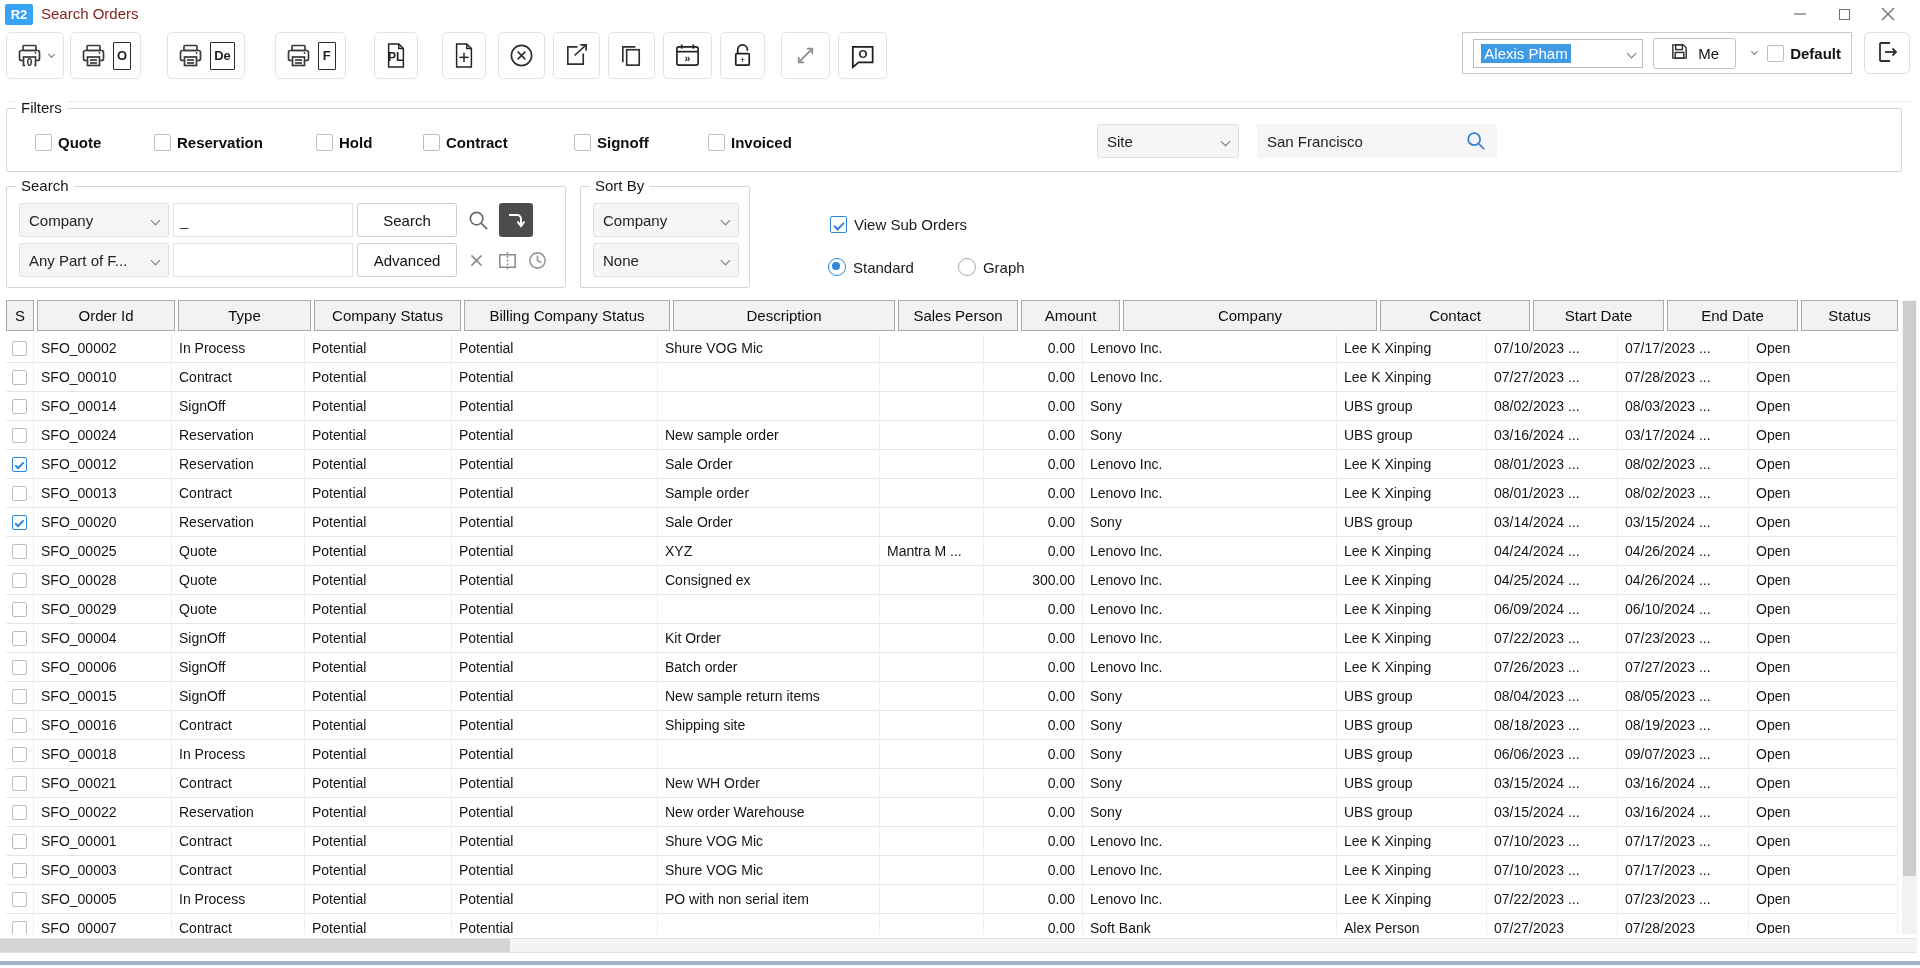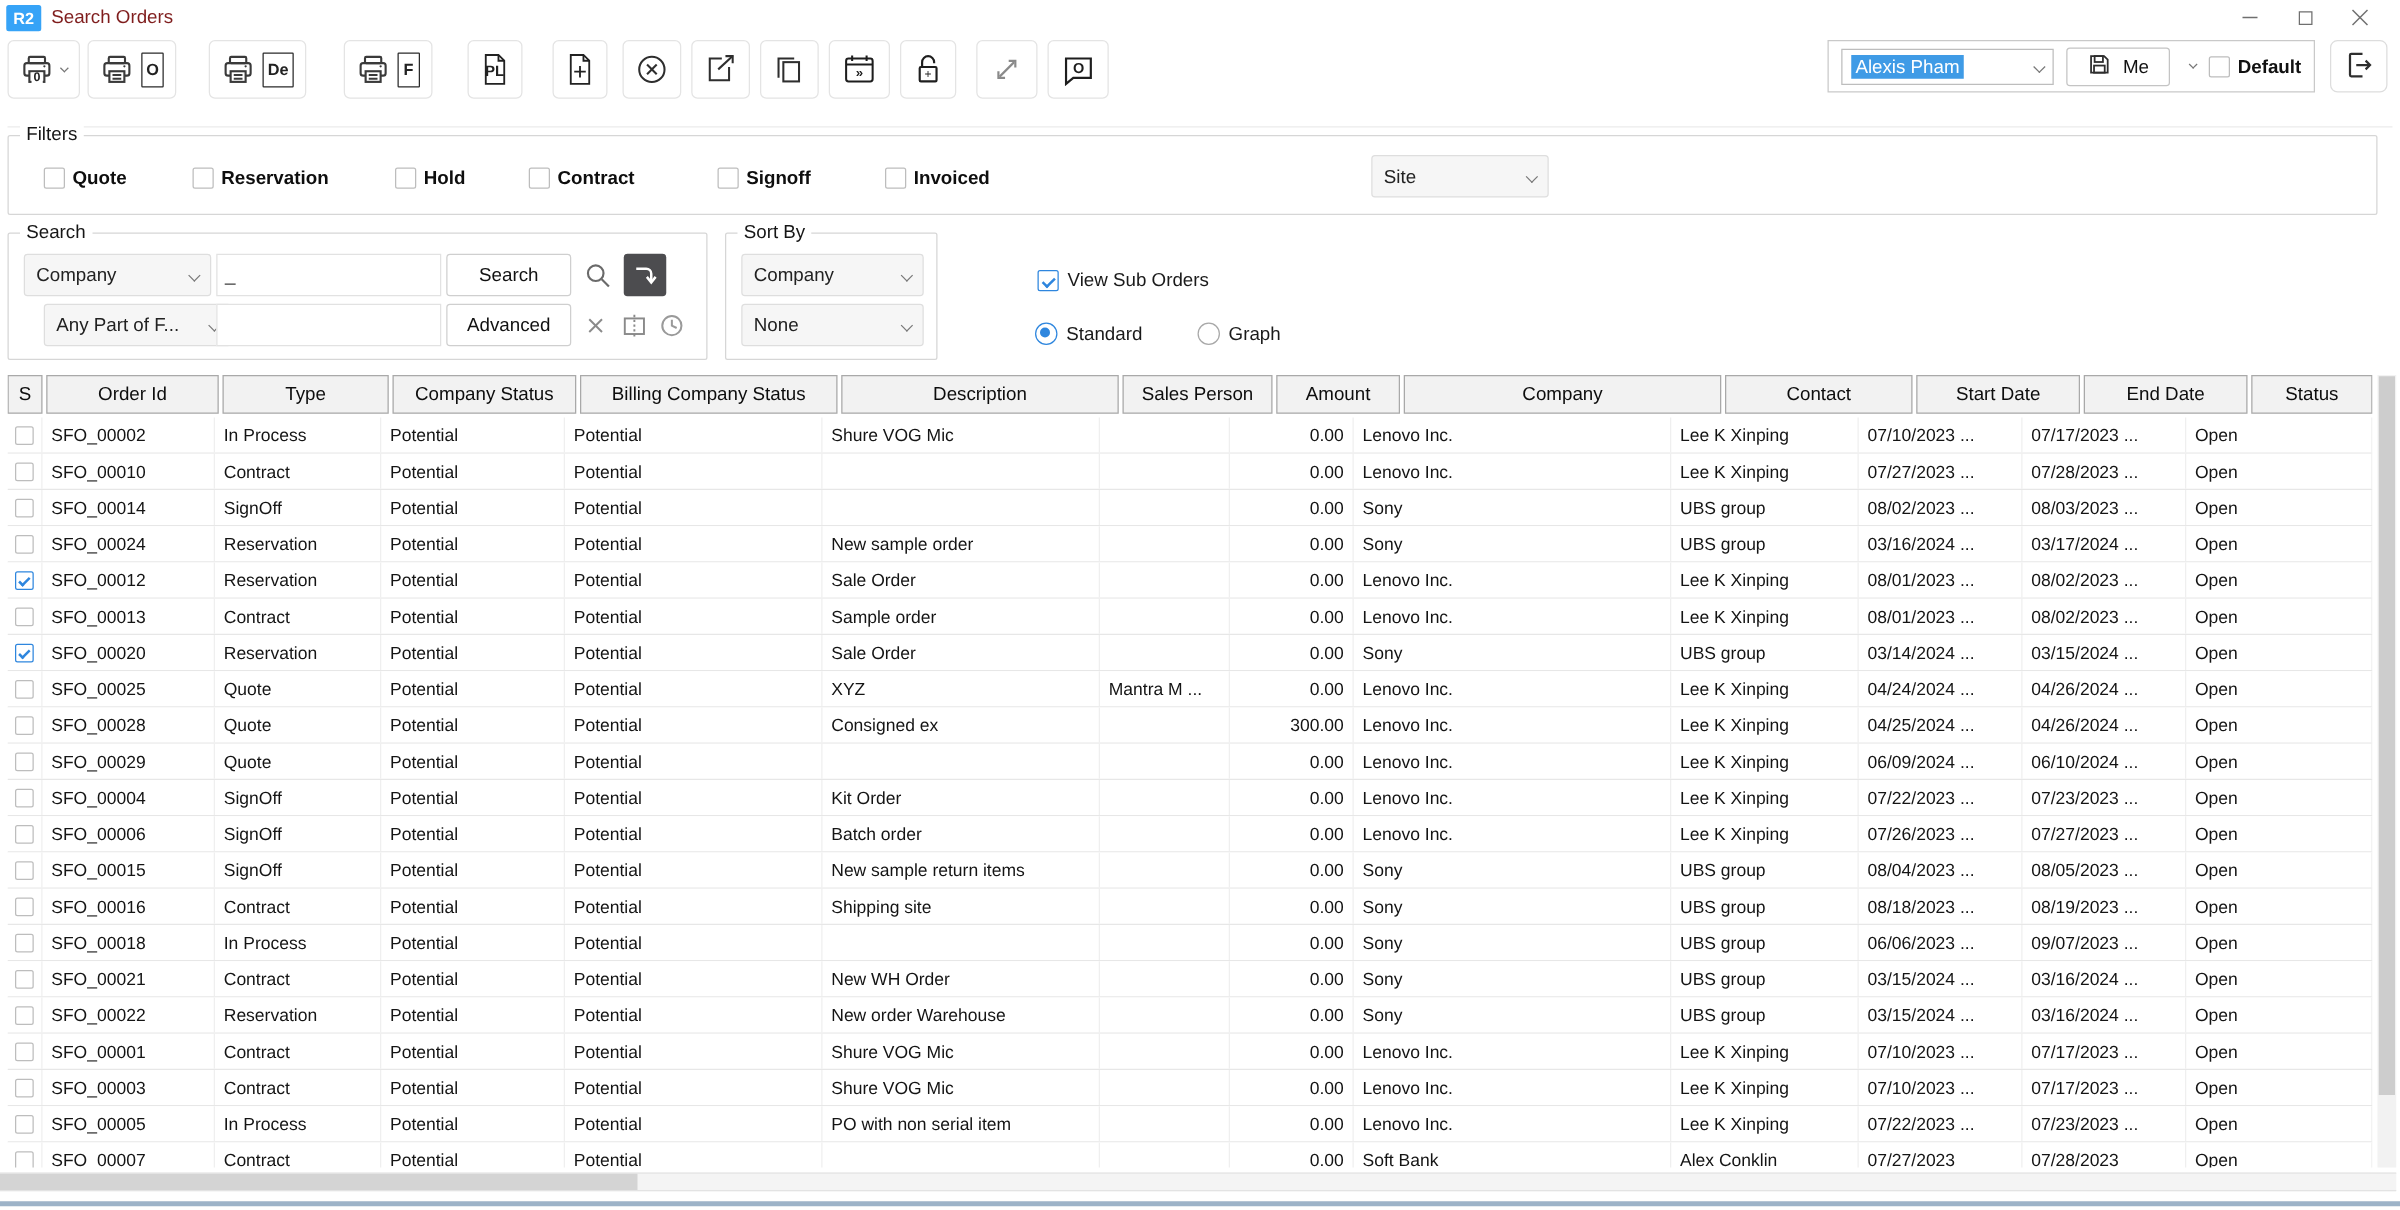--- a/index.html
+++ b/index.html
@@ -274,20 +274,29 @@
     </button>
   </div>
 </div>
 
 <div class="fset fset-filters">
   <span class="legend">Filters</span>
   <div class="selbox site-select" style="width:142px;">
     <span>Site</span>
     <span class="chev"></span>
   </div>
+  <div class="site-query">
+    <span>San Francisco</span>
+    <span class="mag">
+        <svg width="22" height="22" viewBox="0 0 24 24" fill="none" stroke="#2e7fd4" stroke-width="1.9">
+          <circle cx="10" cy="10" r="6.5"></circle>
+          <line x1="15" y1="15" x2="21" y2="21"></line>
+        </svg>
+      </span>
+  </div>
 <div class="fcb" style="left: 28px;">
       <span class="cbx"></span>
       <span>Quote</span>
     </div>
     <div class="fcb" style="left: 147px;">
       <span class="cbx"></span>
       <span>Reservation</span>
     </div>
     <div class="fcb" style="left: 309px;">
       <span class="cbx"></span>
@@ -323,21 +332,21 @@
         <line x1="15" y1="15" x2="21" y2="21"></line>
       </svg>
   </div>
   <div class="dark-btn abs" style="left:492px; top:16px;">
     <svg width="22" height="22" viewBox="0 0 22 22" fill="none" stroke="#fff" stroke-width="2">
         <path d="M4 6 h8 a4 4 0 0 1 4 4 v6"></path>
         <path d="M12.5 12.5 L16 17 L19.5 12.5"></path>
       </svg>
   </div>
 
-  <div class="selbox abs" style="left:28px; top:56px; width:150px;">
+  <div class="selbox abs" style="left:12px; top:56px; width:150px;">
     <span>Any Part of F...</span>
     <span class="chev"></span>
   </div>
   <div class="txt-input abs" style="left:166px; top:56px; width:180px;">
     <span></span>
   </div>
   <button class="btn abs" style="left:350px; top:56px; width:100px;">Advanced</button>
   <div class="icon-btn abs" style="left:456px; top:56px; width:26px;">
     <svg width="17" height="17" viewBox="0 0 20 20" stroke="#8a8a8a" stroke-width="1.8">
         <line x1="4" y1="4" x2="16" y2="16"></line>
@@ -747,21 +756,21 @@
           <span class="cbx small"></span>
         </div>
         <div class="td" style="width: 138px;">SFO_00007</div>
         <div class="td" style="width: 133px;">Contract</div>
         <div class="td" style="width: 147px;">Potential</div>
         <div class="td" style="width: 206px;">Potential</div>
         <div class="td" style="width: 222px;"></div>
         <div class="td" style="width: 104px;"></div>
         <div class="td right" style="width: 99px;">0.00</div>
         <div class="td" style="width: 254px;">Soft Bank</div>
-        <div class="td" style="width: 150px;">Alex  Conklin</div>
+        <div class="td" style="width: 150px;">Alex  Person</div>
         <div class="td" style="width: 131px;">07/27/2023</div>
         <div class="td" style="width: 131px;">07/28/2023</div>
         <div class="td" style="flex: 1 1 0%;">Open</div>
       </div>
     </div>
 </div>
 <div class="vscroll">
     <div class="thumb"></div>
   </div>
 <div class="hscroll">

